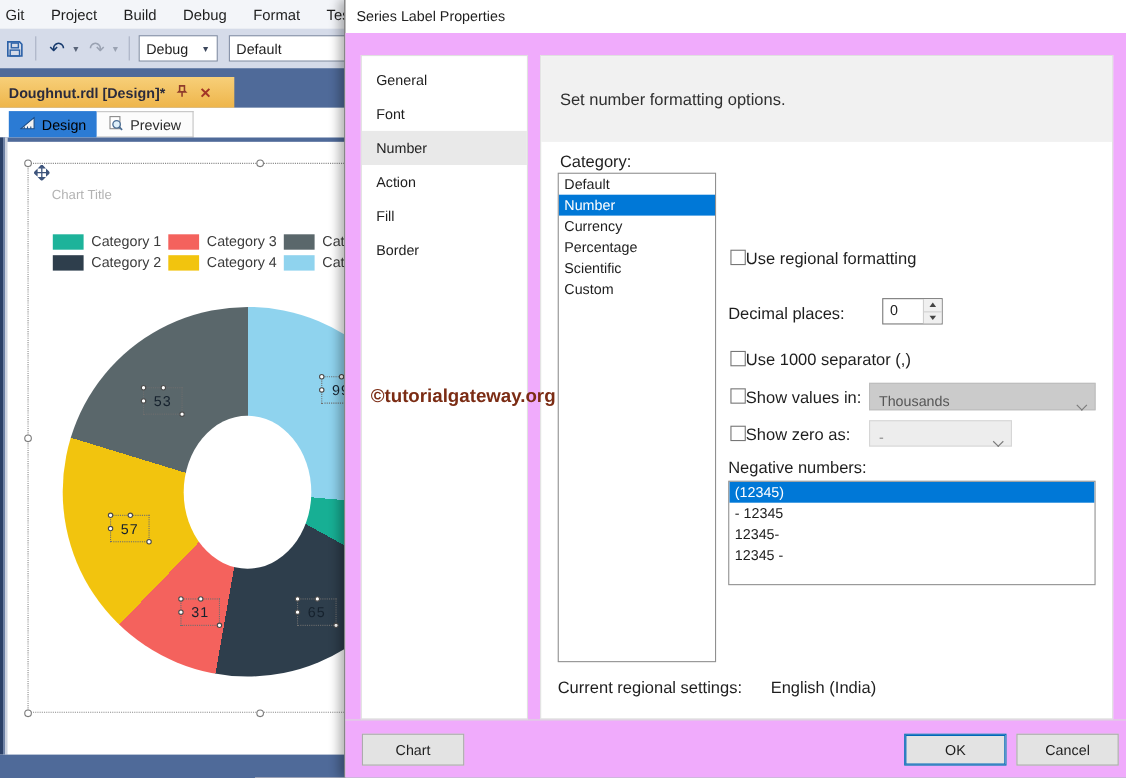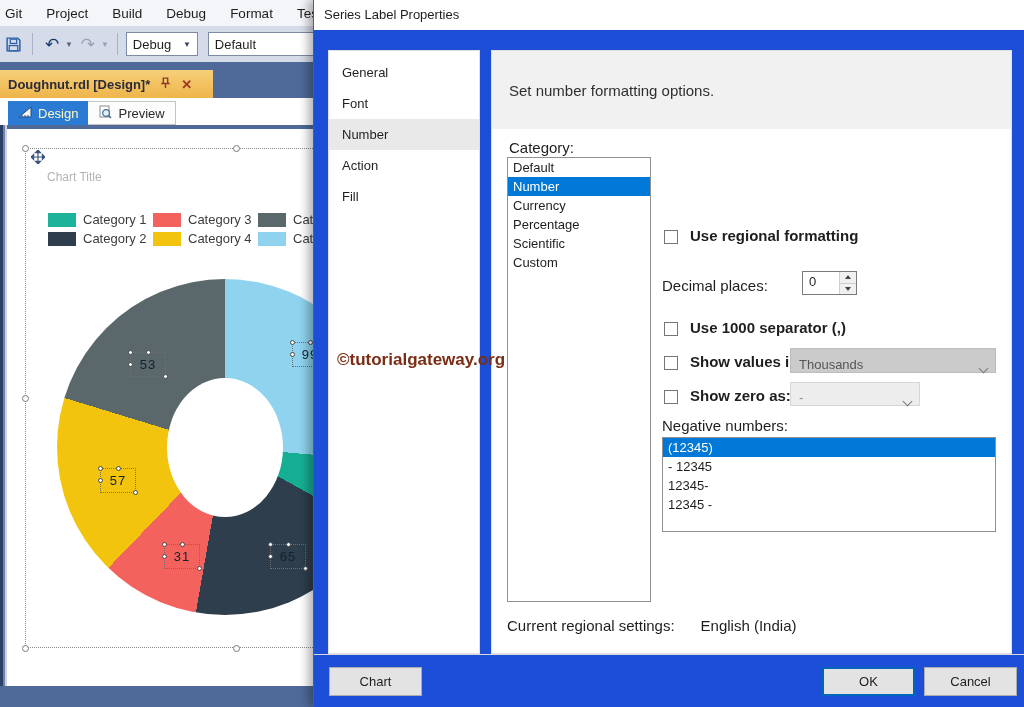--- a/index.html
+++ b/index.html
@@ -23,21 +23,21 @@
   .combo .ca{font-size:8px;color:#3c475c;margin-left:8px;}
 
   .tabstrip{left:0;top:62px;width:1024px;height:36px;background:#4f6a99;}
   .doc-tab{position:absolute;left:0;top:8px;width:213px;height:28px;background:linear-gradient(#f7cf79,#eeb54a);display:flex;align-items:center;padding:0 8px;}
   .doc-tab .t{font-size:13px;font-weight:bold;color:#2b2b3c;white-space:nowrap;}
   .pin{margin-left:10px;font-size:12px;color:#8f3b2b;transform:rotate(0deg);}
   .tab-x{margin-left:10px;font-size:13px;color:#a23527;font-weight:bold;}
 
   .designrow{left:0;top:98px;width:1024px;height:27px;background:#fff;display:flex;align-items:flex-start;padding:3px 0 0 8px;}
   .dp-btn{height:24px;display:flex;align-items:center;gap:6px;font-size:13px;padding:0 10px;}
-  .dp-design{background:#2b7bd4;color:#fef9c3;}
+  .dp-design{background:#2b7bd4;color:#000000;}
   .dp-preview{background:#fcfcfc;color:#2b2b2b;border:1px solid #c4c4c4;border-left:none;}
   .bluediv{left:0;top:125px;width:1024px;height:4px;background:#4f6a99;}
 
   
   .leftedge{left:0;top:125px;width:7px;height:561px;background:linear-gradient(90deg,#2c4168 0,#2c4168 3px,#7083a6 3px,#7083a6 5px,#cdd3e0 5px,#cdd3e0 7px);}
   .design-area{left:7px;top:129px;width:306px;height:557px;background:#fff;overflow:hidden;}
   .bottomstrip{left:0;top:686px;width:1024px;height:21px;background:#4f6a99;}
 
   .sel-frame{left:18px;top:19px;width:460px;height:500px;border:1px dotted #8a8a8a;}
   .handle{width:7px;height:7px;border-radius:50%;background:#fff;border:1px solid #7a7a7a;}
@@ -48,35 +48,35 @@
   .lg-lb{font-size:13px;color:#3c3c3c;white-space:nowrap;}
   .donut{border-radius:50%;}
   .hole{background:#fff;border-radius:50%;}
   .dlabel{border:1px dotted #6e6e6e;display:flex;align-items:center;justify-content:center;font-size:13px;color:#16222e;letter-spacing:1px;}
   .dot{position:absolute;width:5px;height:5px;border-radius:50%;background:#fff;border:1px solid #4a4a4a;}
 
   
   .dialog{left:313px;top:0;width:844px;height:707px;background:#fff;border-left:1px solid #5c5c5c;box-shadow:-5px 0 9px rgba(0,0,0,.3);z-index:10;}
   .dlg-title{left:10px;top:7px;font-size:13px;color:#1e1e1e;}
   .dlg-x{right:10px;top:4px;font-size:15px;color:#34344e;padding:2px 4px;}
-  .dlg-body{left:0;top:30px;width:711px;height:677px;background:#1d4ed8;}
+  .dlg-body{left:0;top:30px;width:711px;height:677px;background:#f0abfc;}
   .panel{background:#fff;border:1px solid #e0e0e0;}
   .navpanel{left:14px;top:20px;width:152px;height:604px;padding-top:6px;}
   .nav-item{height:31px;line-height:31px;padding-left:13px;font-size:13px;color:#1e1e1e;}
   .nav-item.sel{background:#e9e9e9;}
   .content{left:177px;top:20px;width:521px;height:604px;}
   .cheader{left:0;top:0;width:519px;height:78px;background:#f1f1f1;display:flex;align-items:center;padding-left:17px;}
   .cheader span{font-size:15px;color:#2f2f2f;}
   .lbl{font-size:15px;color:#1e1e1e;white-space:nowrap;}
   .listbox{background:#fff;border:1px solid #909090;overflow:hidden;}
   .li{height:19px;line-height:19px;padding:0 5px;font-size:13px;color:#1e1e1e;white-space:nowrap;}
   .li.sel{background:#0078d7;color:#fff;}
   .fieldset{border:1px solid #dcdcdc;}
   .fieldset .legendt{position:absolute;top:-8px;left:10px;background:#fff;padding:0 4px;font-size:13px;color:#333;}
-  .cbrow{display:flex;align-items:flex-end;gap:12px;font-weight:bold;}
+  .cbrow{display:flex;align-items:flex-start;gap:0;}
   .cb{width:14px;height:14px;background:#fff;border:1px solid #767676;flex:0 0 14px;}
   .spinner{display:flex;border:1px solid #7a7a7a;background:#fff;}
   .spin-val{flex:1;font-size:13px;color:#1e1e1e;padding:2px 0 0 6px;}
   .spin-btns{width:17px;display:flex;flex-direction:column;border-left:1px solid #cfcfcf;}
   .spin-b{flex:1;background:#f0f0f0;display:flex;align-items:center;justify-content:center;}
   .tri-up{width:0;height:0;border-left:3.5px solid transparent;border-right:3.5px solid transparent;border-bottom:4px solid #444;}
   .tri-dn{width:0;height:0;border-left:3.5px solid transparent;border-right:3.5px solid transparent;border-top:4px solid #444;}
   .dcombo{display:flex;align-items:flex-end;justify-content:space-between;font-size:13px;padding:0 8px;}
   .dcombo.hard{background:#cbcbcb;border:1px solid #bdbdbd;color:#565656;}
   .dcombo.soft{background:#ededed;border:1px solid #d6d6d6;color:#8a8a8a;}
@@ -223,20 +223,21 @@
     <div class="abs dlg-title">Series Label Properties</div>
     <div class="abs dlg-x">✕</div>
     <div class="abs dlg-body">
 
       <div class="abs panel navpanel" id="dlgNav">
           <div class="nav-item">General</div>
           <div class="nav-item">Font</div>
           <div class="nav-item sel">Number</div>
           <div class="nav-item">Action</div>
           <div class="nav-item">Fill</div>
+          <div class="nav-item">Border</div>
         </div>
 
       <div class="abs panel content">
         <div class="abs cheader">
           <span>Set number formatting options.</span>
         </div>
 
         <div class="abs lbl" style="left:17px;top:88px">Category:</div>
         <div class="abs listbox" id="catList" style="left:15px;top:106px;width:144px;height:445px">
             <div class="li">Default</div>

